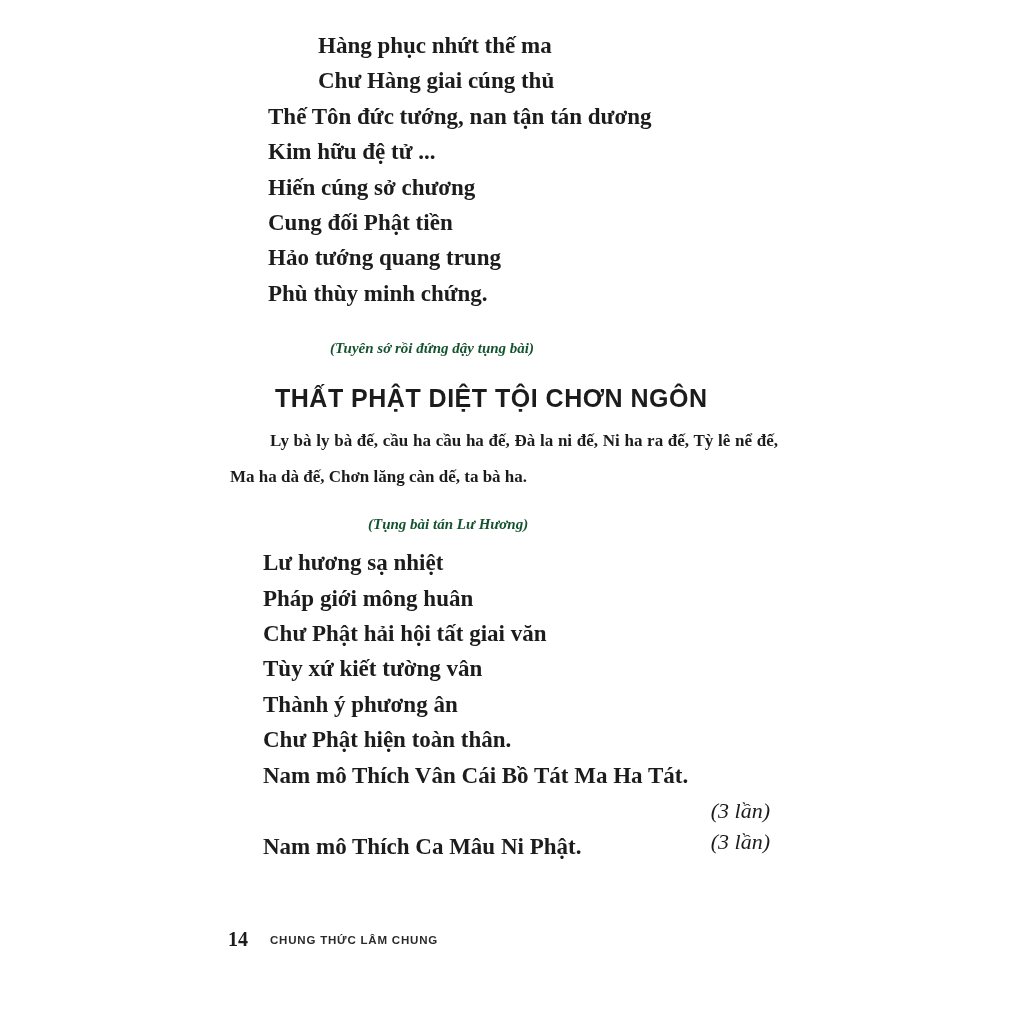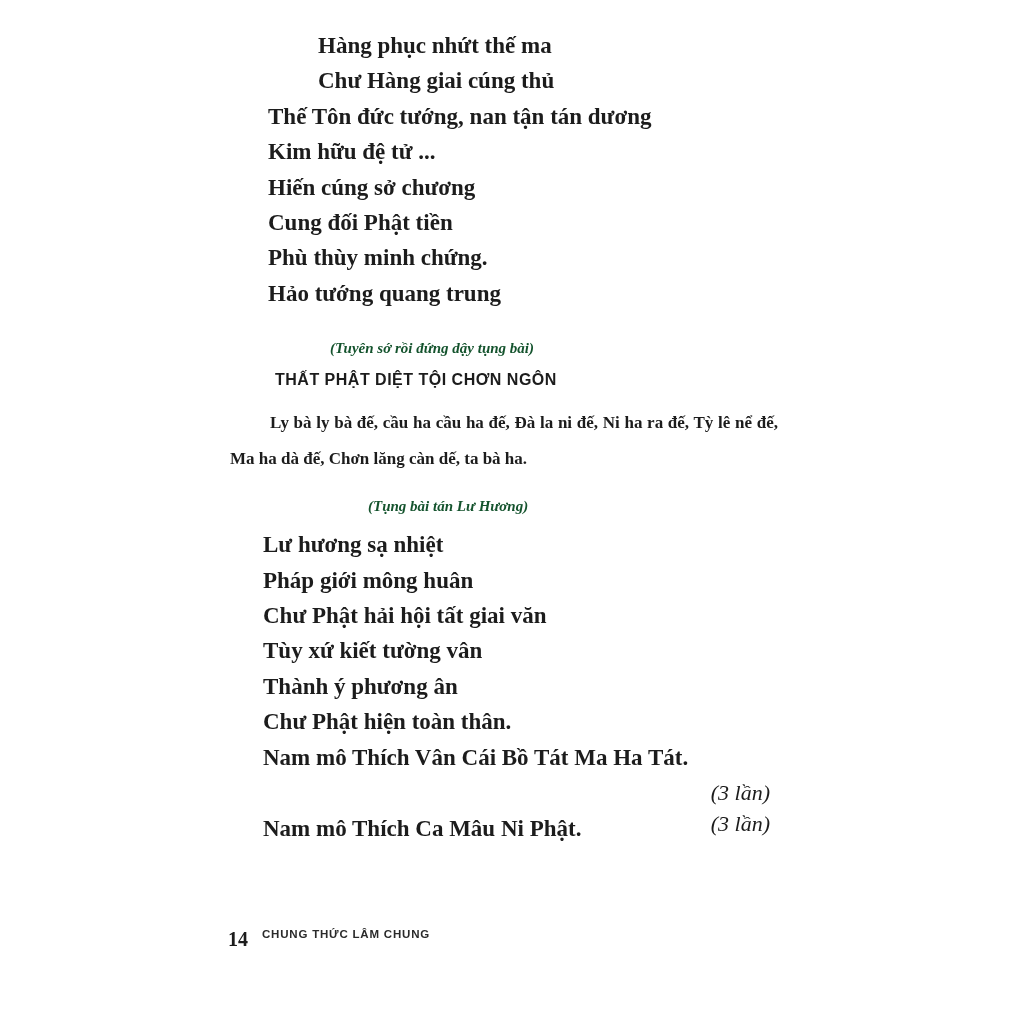--- a/index.html
+++ b/index.html
@@ -42,23 +42,24 @@
     margin-top: 22px;
     margin-left: 100px;
   }
   .direction-2 {
     margin-top: 14px;
     margin-left: 138px;
     margin-bottom: 6px;
   }
   .heading {
     font-family: "Liberation Sans", sans-serif;
-    font-size: 16px;
+    font-size: 25px;
     font-weight: 700;
     letter-spacing: 0.5px;
+    margin-top: 18px;
     margin-left: 45px;
     line-height: 34px;
   }
   .mantra {
     margin-top: 8px;
     font-size: 17px;
     font-weight: 700;
     line-height: 36px;
     text-align: justify;
     text-indent: 40px;
@@ -81,22 +82,22 @@
     font-size: 22px;
     font-style: italic;
     font-weight: 400;
     padding-right: 8px;
   }
   .footer {
     position: absolute;
     left: 228px;
     top: 928px;
     display: flex;
-    align-items: flex-start;
-    gap: 14px;
+    align-items: center;
+    gap: 22px;
   }
   .footer .page-number {
     font-size: 20px;
     font-weight: 700;
     font-family: "Liberation Serif", serif;
   }
   .footer .running-title {
     font-family: "Liberation Sans", sans-serif;
     font-size: 11.5px;
     font-weight: 700;
@@ -113,22 +114,22 @@
     <div class="verse verse-a">
       <div class="line">Hàng phục nhứt thế ma</div>
       <div class="line">Chư Hàng giai cúng thủ</div>
     </div>
 
     <div class="verse verse-b">
       <div class="line">Thế Tôn đức tướng, nan tận tán dương</div>
       <div class="line">Kim hữu đệ tử ...</div>
       <div class="line">Hiến cúng sở chương</div>
       <div class="line">Cung đối Phật tiền</div>
+      <div class="line">Hảo tướng quang trung</div>
       <div class="line">Phù thùy minh chứng.</div>
-      <div class="line">Hảo tướng quang trung</div>
     </div>
 
     <div class="direction direction-1">(Tuyên sớ rồi đứng dậy tụng bài)</div>
 
     <div class="heading">THẤT PHẬT DIỆT TỘI CHƠN NGÔN</div>
 
     <div class="mantra">Ly bà ly bà đế, cầu ha cầu ha đế, Đà la ni đế, Ni ha ra đế, Tỳ lê nể đế, Ma ha dà đế, Chơn lăng càn dế, ta bà ha.</div>
 
     <div class="direction direction-2">(Tụng bài tán Lư Hương)</div>
 

